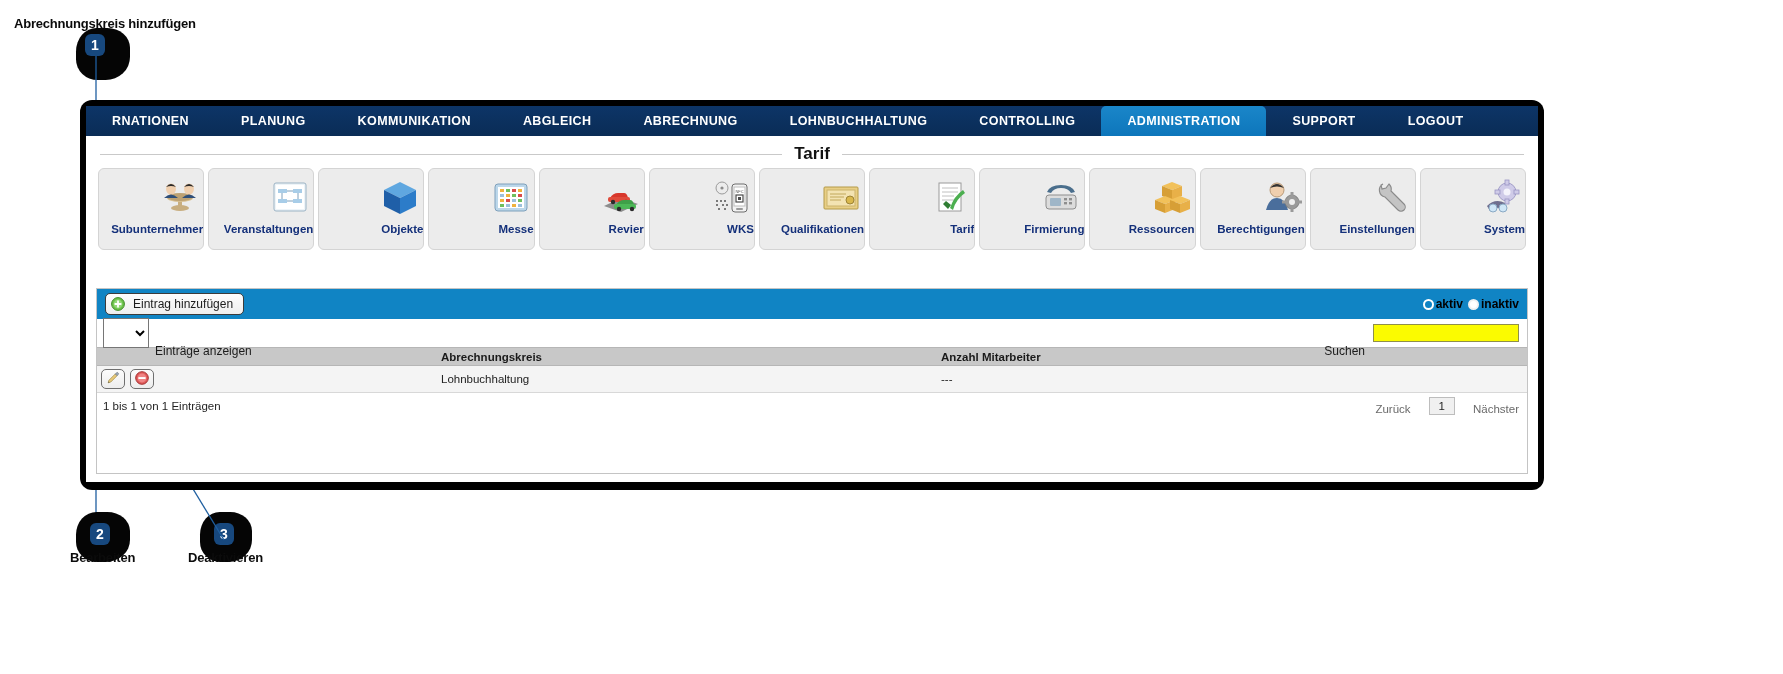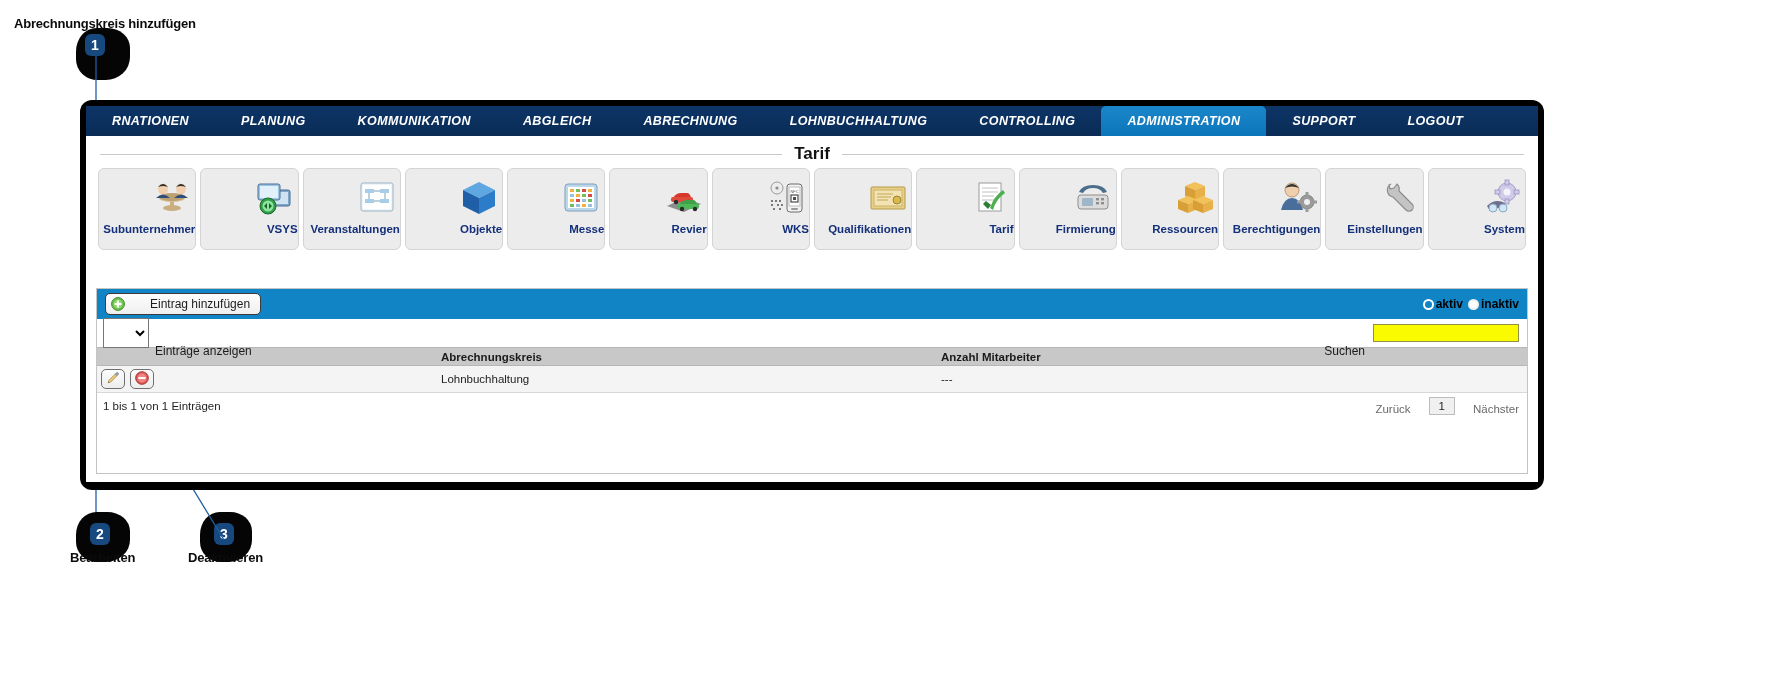--- a/index.html
+++ b/index.html
@@ -71,21 +71,20 @@
     flex: 0 0 auto;
     display: flex;
     align-items: center;
     justify-content: center;
     color: #ffffff;
     font-size: 12.5px;
     font-weight: bold;
     letter-spacing: 0.4px;
     padding: 0 26px;
     height: 100%;
-    font-style: italic;
   }
   .navitem.active {
     background: linear-gradient(#1a86c9, #0d76bb);
     border-radius: 5px 5px 0 0;
   }
 
   
   #module-heading {
     position: absolute;
     left: 14px; top: 36px;
@@ -164,21 +163,21 @@
     height: 30px;
     background: #1084c4;
     display: flex;
     align-items: center;
     justify-content: space-between;
     padding: 0 8px;
   }
   #add-entry-btn {
     display: inline-flex;
     align-items: center;
-    gap: 25px;
+    gap: 8px;
     height: 22px;
     padding: 0 10px 0 5px;
     background: linear-gradient(#fdfdfd, #efefef);
     border: 1px solid #3b3b3b;
     border-radius: 5px;
     font-size: 12px;
     color: #1b1b1b;
     cursor: pointer;
   }
   .plus-circle { width: 14px; height: 14px; }
@@ -346,34 +345,20 @@
               <path d="M7 9 q5 -6 10 0 q-5 -2 -10 0z" fill="#2a2a2a"></path>
               <path d="M5 20 q7 -7 14 0z" fill="#2f4f7a"></path>
               <ellipse cx="30" cy="11" rx="5" ry="5.5" fill="#f0cfae"></ellipse>
               <path d="M25 9 q5 -6 10 0 q-5 -2 -10 0z" fill="#2a2a2a"></path>
               <path d="M23 20 q7 -7 14 0z" fill="#2f4f7a"></path>
             </svg>
           </div>
           <div class="cap">Subunternehmer</div>
         </div>
 
-        <div class="iconcard">
-          <div class="glyph">
-            <svg width="42" height="40" viewBox="0 0 42 40">
-              <rect x="14" y="12" width="22" height="16" rx="2" fill="#7fa8cc" stroke="#4a6e91"></rect>
-              <rect x="16" y="14" width="18" height="12" fill="#cfe3f2"></rect>
-              <rect x="4" y="6" width="22" height="16" rx="2" fill="#9cc3e2" stroke="#4a6e91"></rect>
-              <rect x="6" y="8" width="18" height="12" fill="#e2f0fa"></rect>
-              <circle cx="14" cy="28" r="8" fill="#2f9e44" stroke="#1d6b2c"></circle>
-              <circle cx="14" cy="28" r="5.5" fill="#8fe3a2"></circle>
-              <path d="M10 28 l3 -3 v6z M18 28 l-3 -3 v6z" fill="#17661f"></path>
-            </svg>
-          </div>
-          <div class="cap">VSYS</div>
-        </div>
 
         <div class="iconcard">
           <div class="glyph">
             <svg width="42" height="40" viewBox="0 0 42 40">
               <rect x="5" y="5" width="32" height="28" rx="2" fill="#eef4f8" stroke="#9bb3c4"></rect>
               <rect x="7" y="7" width="28" height="24" fill="#ffffff"></rect>
               <rect x="9" y="11" width="9" height="4" fill="#a8cde8"></rect>
               <rect x="24" y="11" width="9" height="4" fill="#a8cde8"></rect>
               <rect x="9" y="21" width="9" height="4" fill="#a8cde8"></rect>
               <rect x="24" y="21" width="9" height="4" fill="#a8cde8"></rect>

